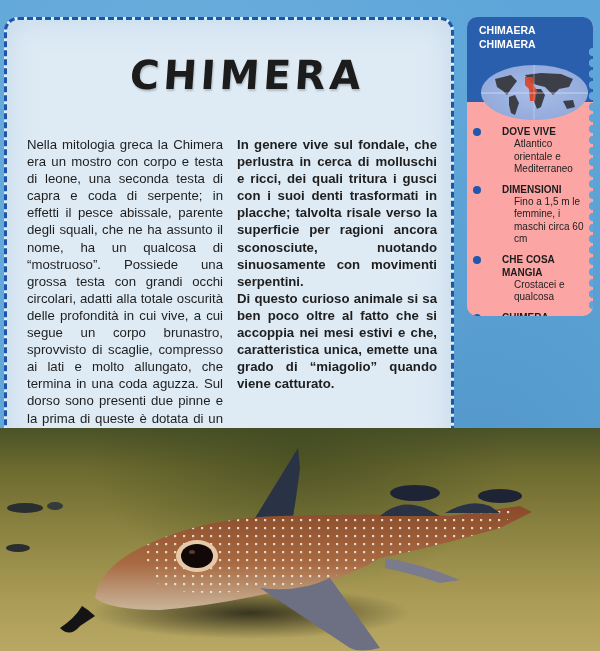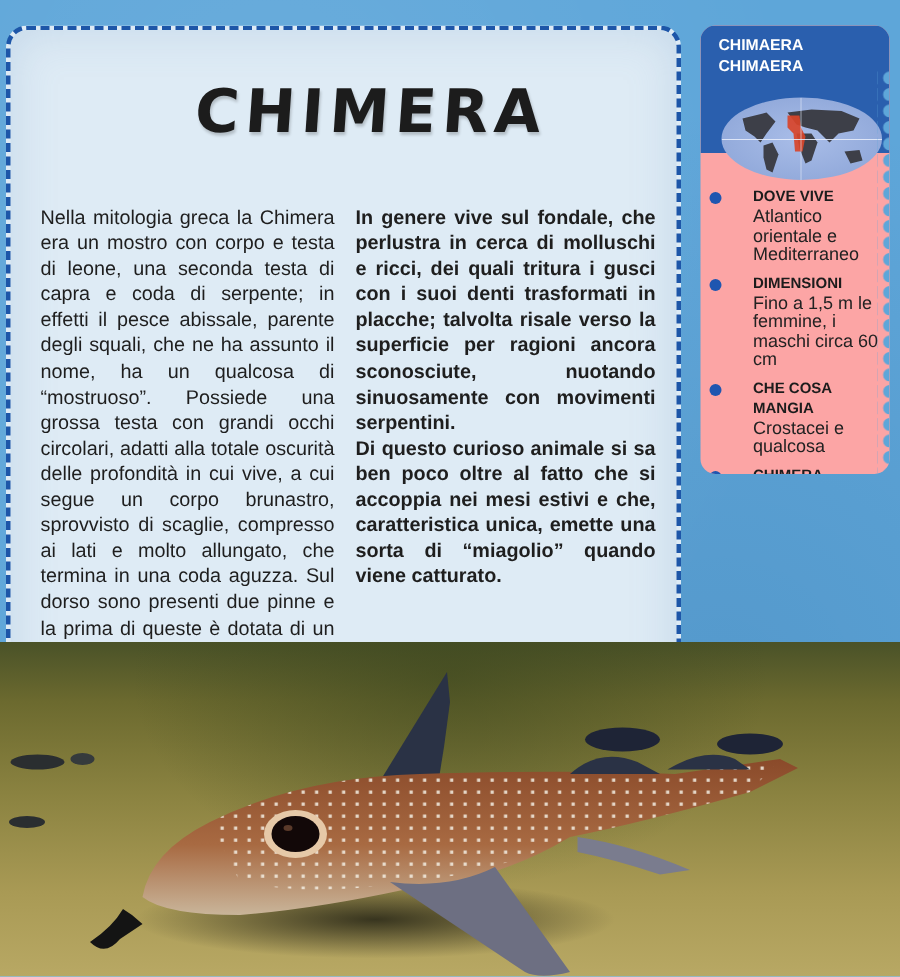--- a/index.html
+++ b/index.html
@@ -72,21 +72,21 @@
   .item .bullet {
     position: absolute; left: 6px; top: 3px; width: 8px; height: 8px;
     border-radius: 50%; background: #1f56b0;
   }
   .item .label {
     font-family: "Liberation Sans", sans-serif; font-weight: bold;
     font-size: 10px; color: #1c1c1c; line-height: 13px;
   }
   .item .value {
     font-family: "Liberation Sans", sans-serif;
-    font-size: 12px; color: #222; line-height: 12.5px;
+    font-size: 10px; color: #222; line-height: 12.5px; margin-left: 12px;
   }
   
   .photo {
     position: absolute; left: 0; top: 428px; width: 600px; height: 223px;
     background:
       radial-gradient(ellipse at 50% 10%, rgba(60,70,30,0.6), transparent 50%),
       linear-gradient(180deg, #4a5228 0%, #6c6a2f 18%, #8a8240 45%, #a99a55 75%, #b8a864 100%);
   }
   .photo svg { position: absolute; left: 0; top: -80px; width: 600px; height: 303px; }
 </style>
@@ -97,21 +97,21 @@
 
 <div class="text-panel"></div>
 
 <h1 class="title">CHIMERA</h1>
 
 <div class="col col-left">
   <p>Nella mitologia greca la Chimera era un mostro con corpo e testa di leone, una seconda testa di capra e coda di serpente; in effetti il pesce abissale, parente degli squali, che ne ha assunto il nome, ha un qualcosa di “mostruoso”. Possiede una grossa testa con grandi occhi circolari, adatti alla totale oscurità delle profondità in cui vive, a cui segue un corpo brunastro, sprovvisto di scaglie, compresso ai lati e molto allungato, che termina in una coda aguzza. Sul dorso sono presenti due pinne e la prima di queste è dotata di un aculeo velenoso in grado di produrre dolorose punture ai predatori e ai pescatori.</p>
 </div>
 <div class="col col-right">
   <p>In genere vive sul fondale, che perlustra in cerca di molluschi e ricci, dei quali tritura i gusci con i suoi denti trasformati in placche; talvolta risale verso la superficie per ragioni ancora sconosciute, nuotando sinuosamente con movimenti serpentini.</p>
-  <p>Di questo curioso animale si sa ben poco oltre al fatto che si accoppia nei mesi estivi e che, caratteristica unica, emette una sorta di “miagolio” quando viene catturato.</p>
+  <p>Di questo curioso animale si sa ben poco oltre al fatto che si accoppia nei mesi estivi e che, caratteristica unica, emette una grado di “miagolio” quando viene catturato.</p>
 </div>
 
 <div class="card">
   <div class="card-header">
     <div>CHIMAERA</div>
     <div>CHIMAERA</div>
   </div>
   <div class="map">
     <svg viewBox="0 0 107 55" preserveAspectRatio="none">
       <path d="M14 14 L30 10 L36 16 L30 24 L26 30 L22 26 L16 22 Z" fill="#3d3f48"></path>

